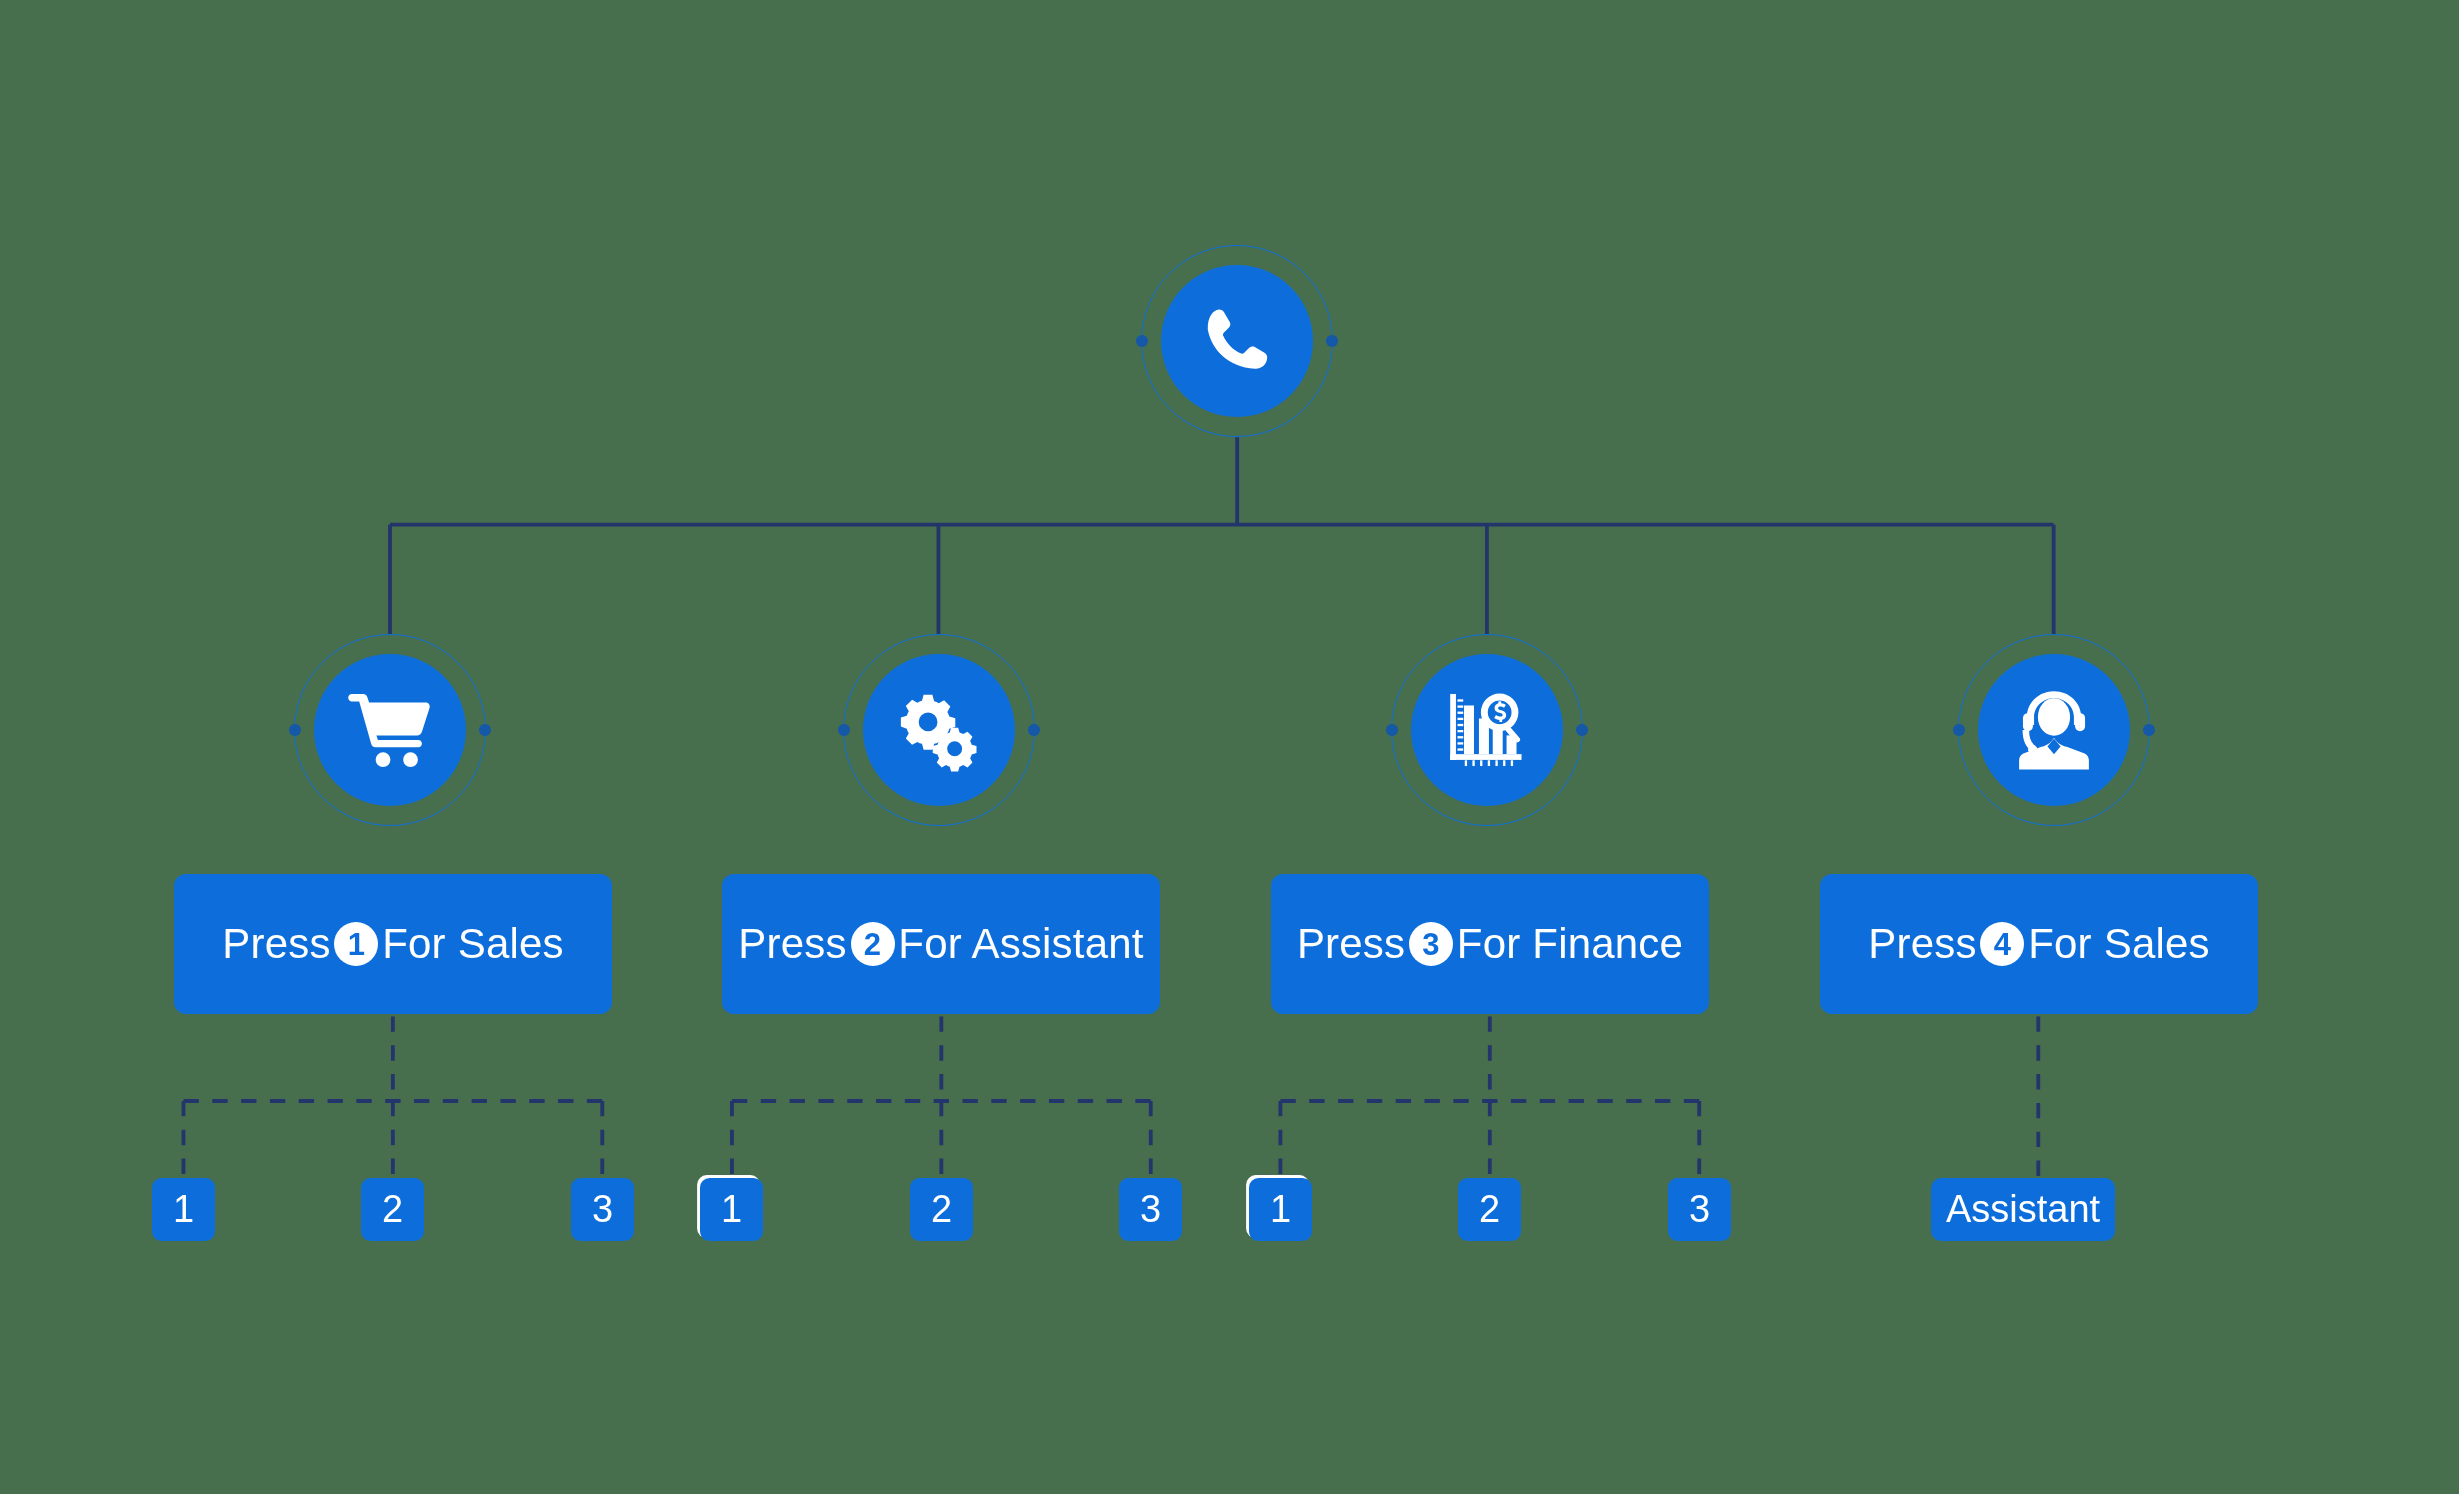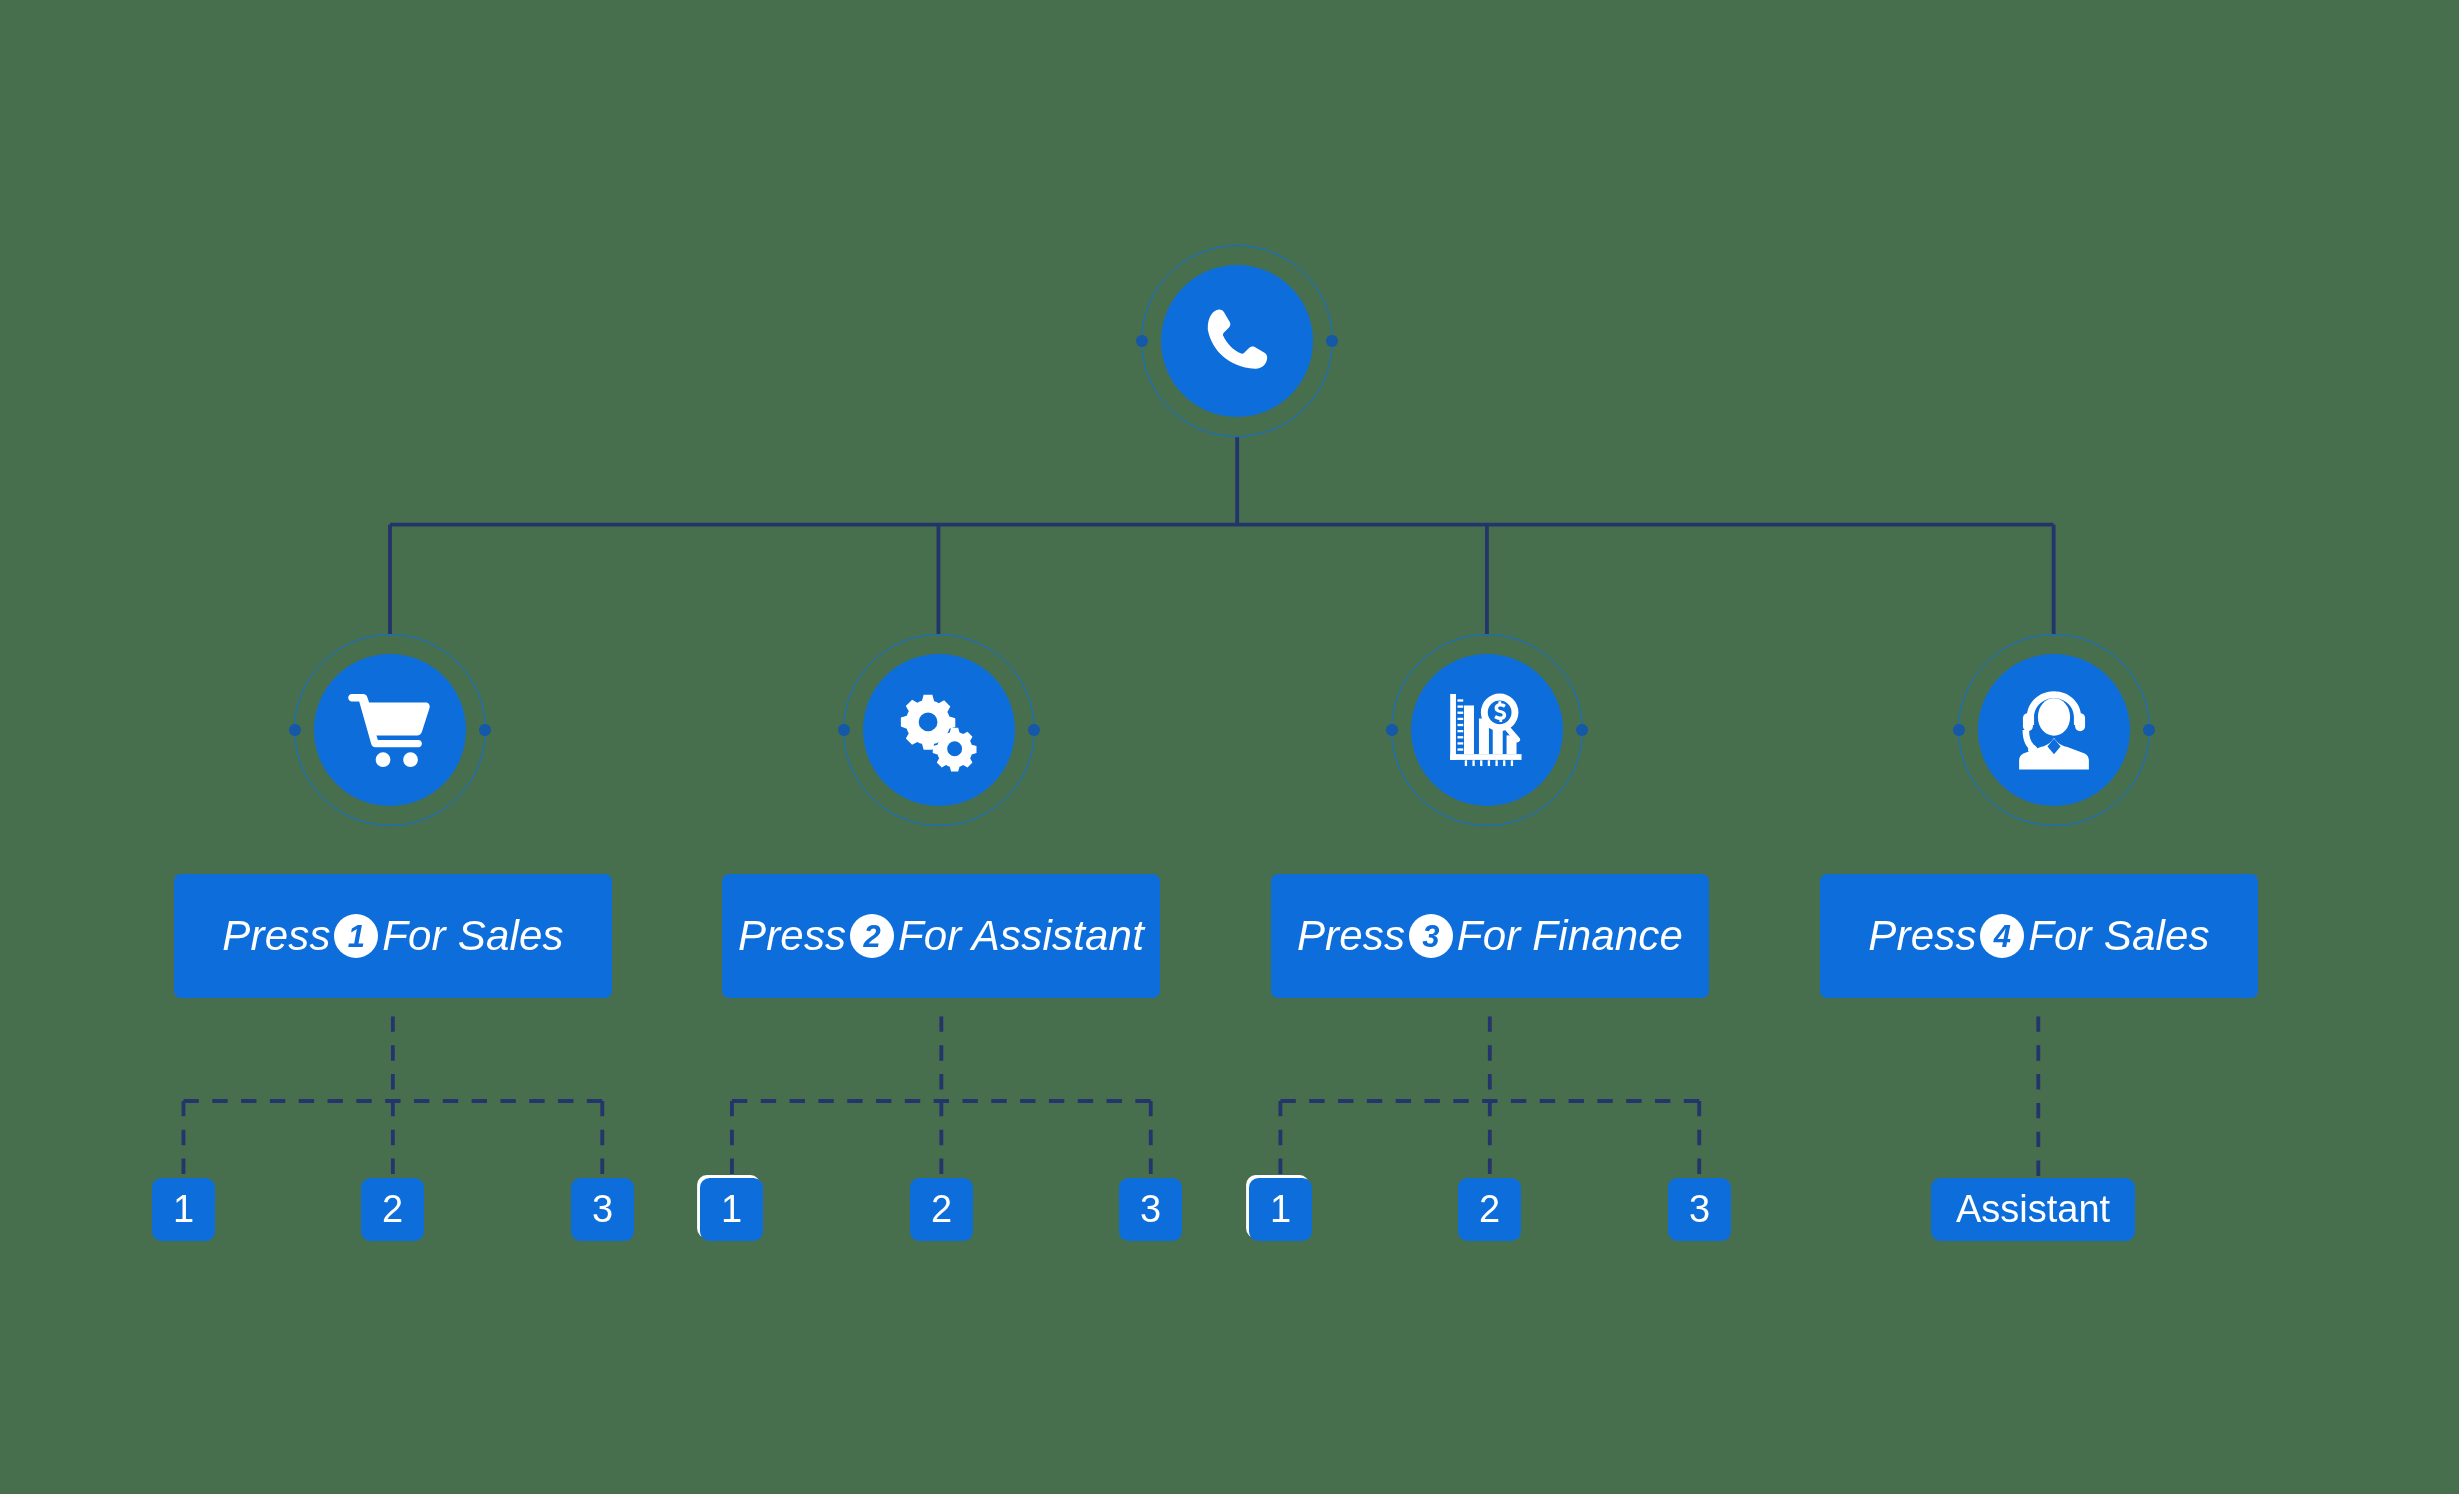--- a/index.html
+++ b/index.html
@@ -57,32 +57,31 @@
     justify-content: center;
   }
   .node .disc svg { display: block; }
 
   .node-root { left: 1141px; top: 245px; }
   .node-root .ring { width: 192px; height: 192px; }
 
   
   .opt-btn {
     position: absolute;
-    height: 124px;
+    height: 140px;
     background: #0D6EDB;
-    border-radius: 7px;
+    border-radius: 12px;
     display: flex;
     align-items: center;
     justify-content: center;
     color: #ffffff;
     font-size: 42px;
     letter-spacing: 0.2px;
     white-space: nowrap;
     box-sizing: border-box;
-    font-style: italic;
   }
   .opt-btn .press-word,
   .opt-btn .for-word { display: inline-block; }
   .opt-num {
     display: inline-flex;
     align-items: center;
     justify-content: center;
     width: 44px; height: 44px;
     border-radius: 50%;
     background: #ffffff;
@@ -101,21 +100,21 @@
     background: #0D6EDB;
     border-radius: 9.6px;
     color: #ffffff;
     font-size: 38px;
     display: flex;
     align-items: center;
     justify-content: center;
     box-sizing: border-box;
     padding: 0 13.4px;
   }
-  .leaf.wide { padding: 0 25px; font-size: 38px; }
+  .leaf.wide { padding: 0 15px; font-size: 38px; border-radius: 10px; }
   .leaf.boxed { background: #0D6EDB; box-shadow: -2.9px -2.9px 0 0 #ffffff; }
 </style>
 </head>
 <body>
 
 <div id="stage">
 
   <svg id="wires" viewBox="0 0 2560 1556" width="2459" height="1495">
     <g stroke="#24356B" fill="none" stroke-width="4">
 

